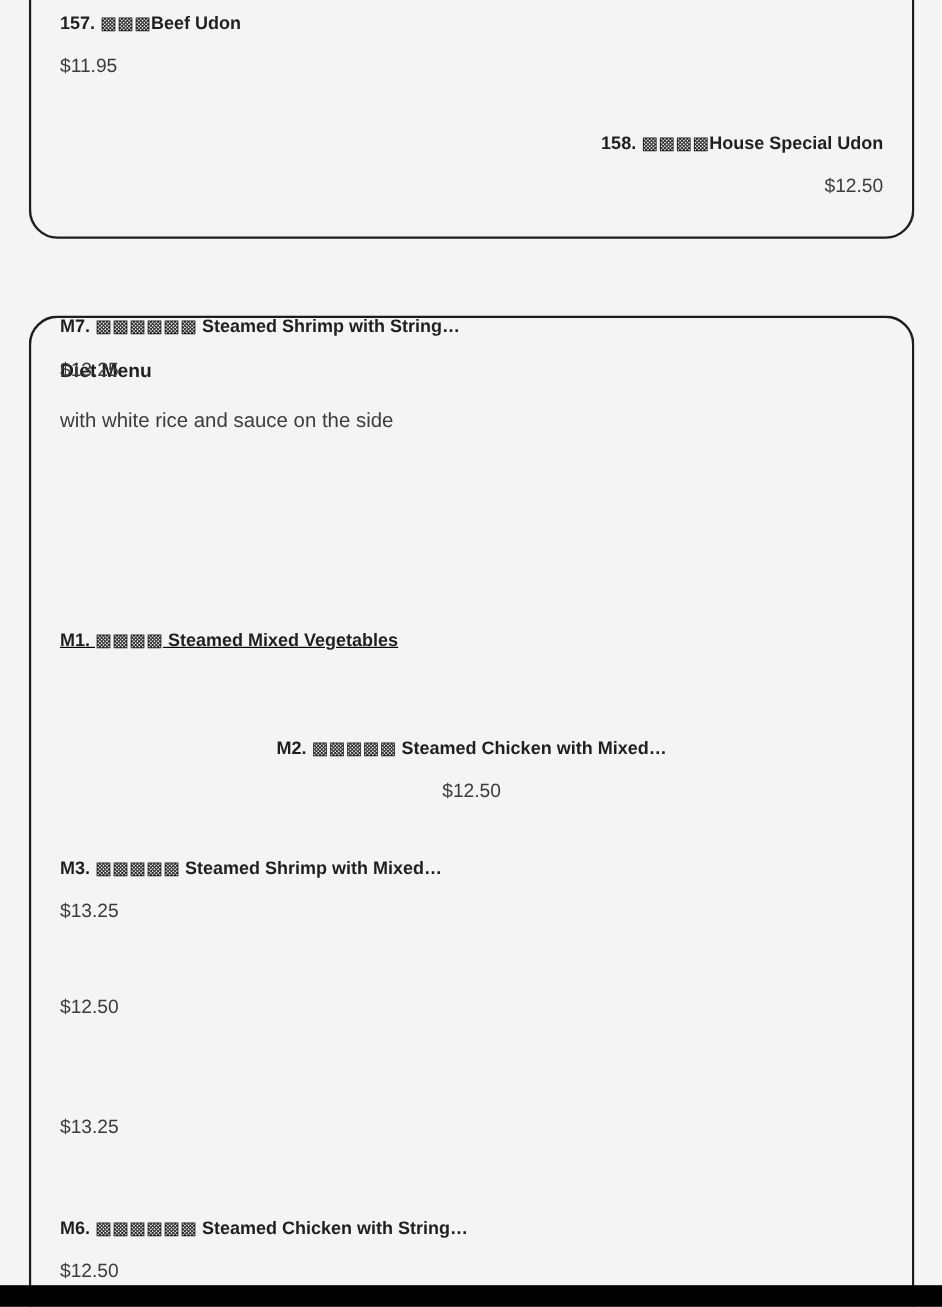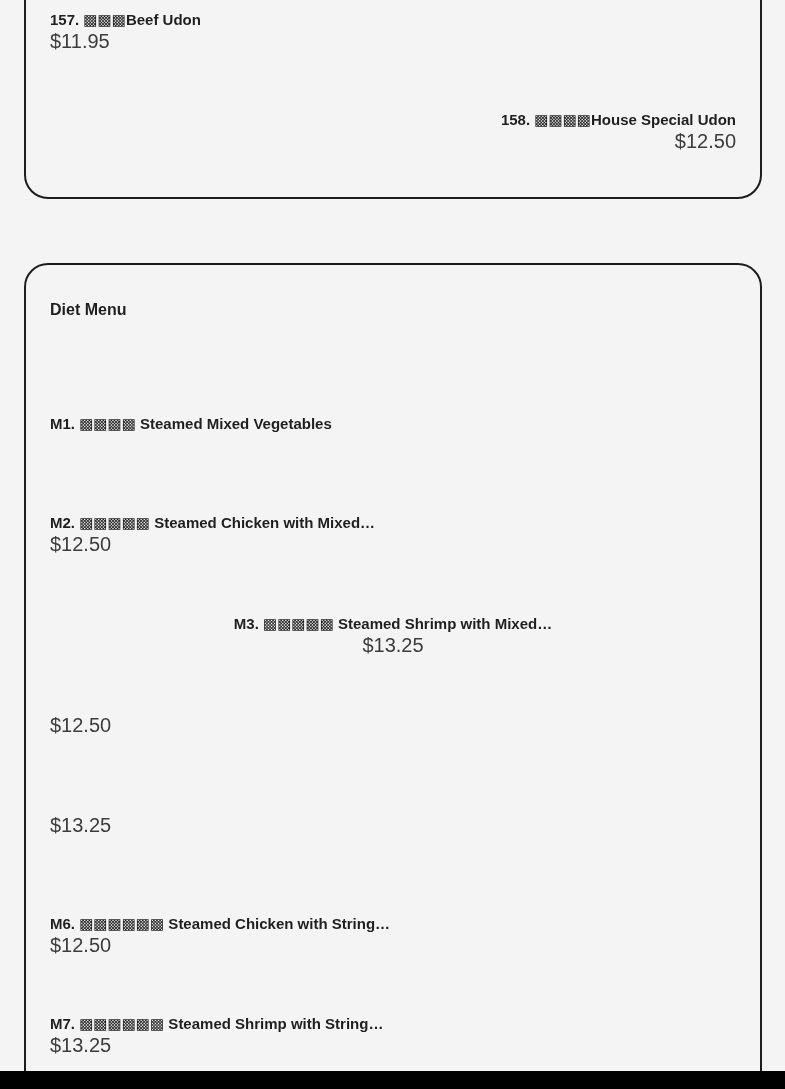--- a/index.html
+++ b/index.html
@@ -21,35 +21,35 @@
   .card-border{position:absolute;left:0;top:0;width:100%;height:100%;display:block;pointer-events:none;}
   .card-border path{fill:none;stroke:var(--line);stroke-width:2;}
   #card-udon{top:0;height:200px;}
   #card-diet{top:263px;height:826px;}
   .menu-item{position:absolute;left:26px;right:26px;}
   .item-title{
     font-size:15px;line-height:20px;font-weight:bold;color:var(--title);
     white-space:nowrap;overflow:hidden;
   }
   .item-price{
-    font-size:20px;line-height:19px;color:var(--muted);margin-top:2px;
+    font-size:16px;line-height:19px;color:var(--muted);margin-top:16px;
   }
   .section-title{
     position:absolute;left:26px;top:34px;
     font-size:16px;line-height:26px;font-weight:bold;color:var(--title);
   }
   .section-subtitle{
     position:absolute;left:26px;top:77px;
     font-size:17px;line-height:22px;color:var(--muted);
   }
   
   #card-udon .menu-item:nth-of-type(1){top:10px;}
   #card-udon .menu-item:nth-of-type(2){top:110px;text-align:right;}
   #card-diet .menu-item:nth-of-type(1){top:151px;}
-  #card-diet .menu-item:nth-of-type(2){top:250px;}
+  #card-diet .menu-item:nth-of-type(2){top:261px;text-decoration:underline;}
   #card-diet .menu-item:nth-of-type(3){top:351px;text-align:center;}
   #card-diet .menu-item:nth-of-type(4){top:451px;}
   #card-diet .menu-item:nth-of-type(5){top:551px;}
   #card-diet .menu-item:nth-of-type(6){top:651px;}
   #card-diet .menu-item:nth-of-type(7){top:751px;}
   .bottom-bar{
     position:absolute;left:0;top:1071px;width:785px;height:18px;
     background:var(--bar);
   }
 </style>
@@ -68,20 +68,21 @@
     <div class="item-title">158. ▩▩▩▩House Special Udon</div>
     <div class="item-price">$12.50</div>
   </div>
 </section>
 
 <section class="card" id="card-diet">
   <svg class="card-border" viewBox="0 0 738 826" preserveAspectRatio="none" aria-hidden="true">
     <path d="M1 826 V24 A23 23 0 0 1 24 1 H714 A23 23 0 0 1 737 24 V826"></path>
   </svg>
   <h2 class="section-title" style="margin:0;">Diet Menu</h2>
+  <div class="section-subtitle">with white rice and sauce on the side</div>
 
   <div class="menu-item">
     <div class="item-title">M1. ▩▩▩▩ Steamed Mixed Vegetables</div>
   </div>
   <div class="menu-item">
     <div class="item-title">M2. ▩▩▩▩▩ Steamed Chicken with Mixed…</div>
     <div class="item-price">$12.50</div>
   </div>
   <div class="menu-item">
     <div class="item-title">M3. ▩▩▩▩▩ Steamed Shrimp with Mixed…</div>

